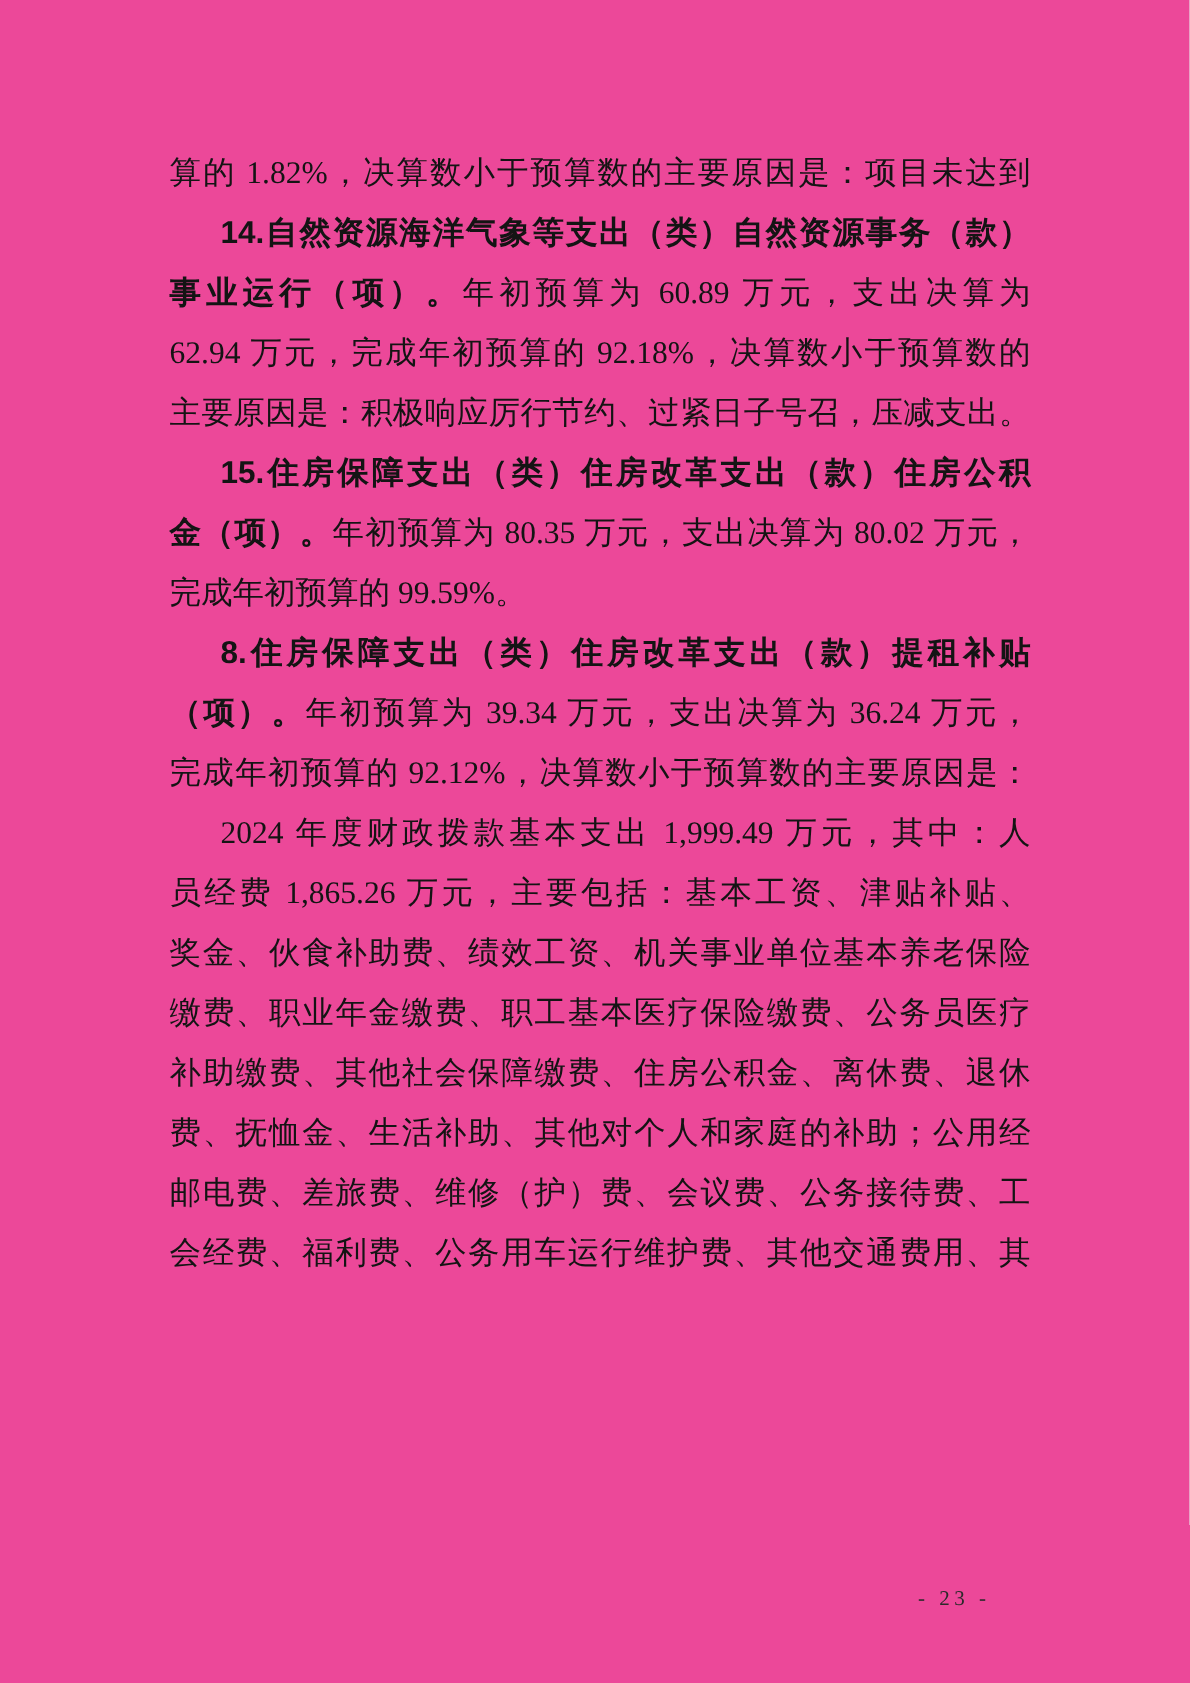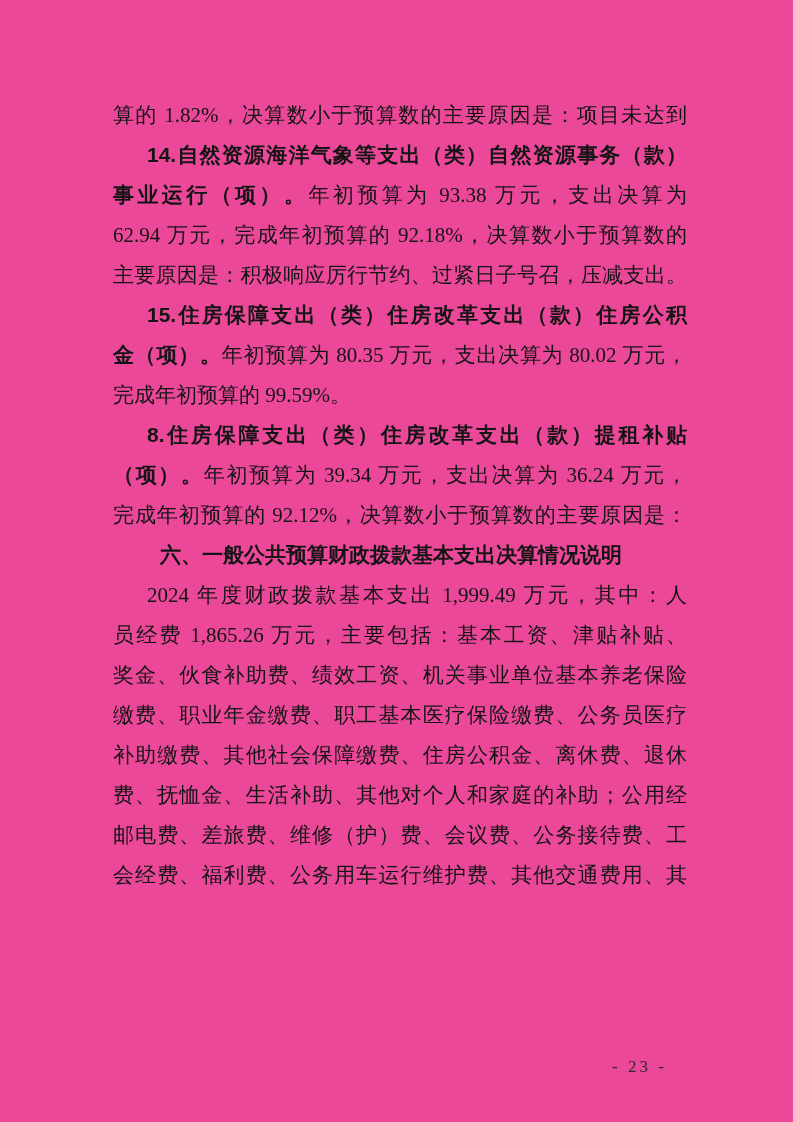--- a/index.html
+++ b/index.html
@@ -43,44 +43,43 @@
     font-weight: 700;
   }
   .lead, .hei {
     font-family: "Liberation Sans", "DejaVu Sans", sans-serif;
     font-weight: 700;
   }
   .page-number {
     position: absolute;
     top: 1055px;
     left: 612px;
-    font-size: 17px;
+    font-size: 14px;
     letter-spacing: 3px;
     line-height: 24px;
     color: #2a2a2a;
     font-family: "Liberation Serif", "DejaVu Serif", serif;
   }
 </style>
 </head>
 <body>
 
 <div class="page">
   <div class="content">
       <div class="line just"><span>算的 1.82%，决算数小于预算数的主要原因是：项目未达到</span></div>
       <div class="line just ind1"><span class="bold lead">14.自然资源海洋气象等支出（类）自然资源事务（款）</span></div>
-      <div class="line just"><span class="bold lead">事业运行（项）。</span><span>年初预算为 93.38 万元，支出决算为</span></div>
+      <div class="line just"><span class="bold lead">事业运行（项）。</span><span>年初预算为 60.89 万元，支出决算为</span></div>
       <div class="line just"><span>62.94 万元，完成年初预算的 92.18%，决算数小于预算数的</span></div>
       <div class="line just"><span>主要原因是：积极响应厉行节约、过紧日子号召，压减支出。</span></div>
       <div class="line just ind1"><span class="bold lead">15.住房保障支出（类）住房改革支出（款）住房公积</span></div>
       <div class="line just"><span class="bold lead">金（项）。</span><span>年初预算为 80.35 万元，支出决算为 80.02 万元，</span></div>
       <div class="line"><span>完成年初预算的 99.59%。</span></div>
       <div class="line just ind1"><span class="bold lead">8.住房保障支出（类）住房改革支出（款）提租补贴</span></div>
       <div class="line just"><span class="bold lead">（项）。</span><span>年初预算为 39.34 万元，支出决算为 36.24 万元，</span></div>
       <div class="line just"><span>完成年初预算的 92.12%，决算数小于预算数的主要原因是：</span></div>
-      <div class="line ind2"><span class="bold hei">六、一般公共预算财政拨款基本支出决算情况说明</span></div>
       <div class="line just ind1"><span>2024 年度财政拨款基本支出 1,999.49 万元，其中：人</span></div>
       <div class="line just"><span>员经费 1,865.26 万元，主要包括：基本工资、津贴补贴、</span></div>
       <div class="line just"><span>奖金、伙食补助费、绩效工资、机关事业单位基本养老保险</span></div>
       <div class="line just"><span>缴费、职业年金缴费、职工基本医疗保险缴费、公务员医疗</span></div>
       <div class="line just"><span>补助缴费、其他社会保障缴费、住房公积金、离休费、退休</span></div>
       <div class="line just"><span>费、抚恤金、生活补助、其他对个人和家庭的补助；公用经</span></div>
       <div class="line just"><span>邮电费、差旅费、维修（护）费、会议费、公务接待费、工</span></div>
       <div class="line just"><span>会经费、福利费、公务用车运行维护费、其他交通费用、其</span></div>
     </div>
   <div class="page-number">- 23 -</div>

